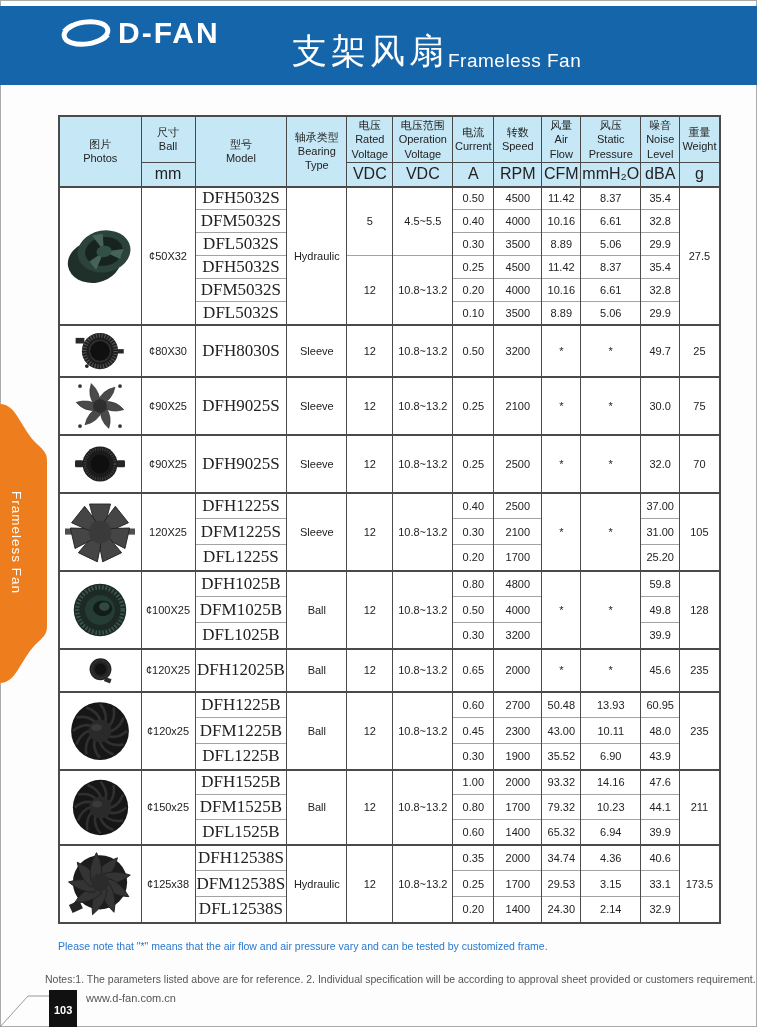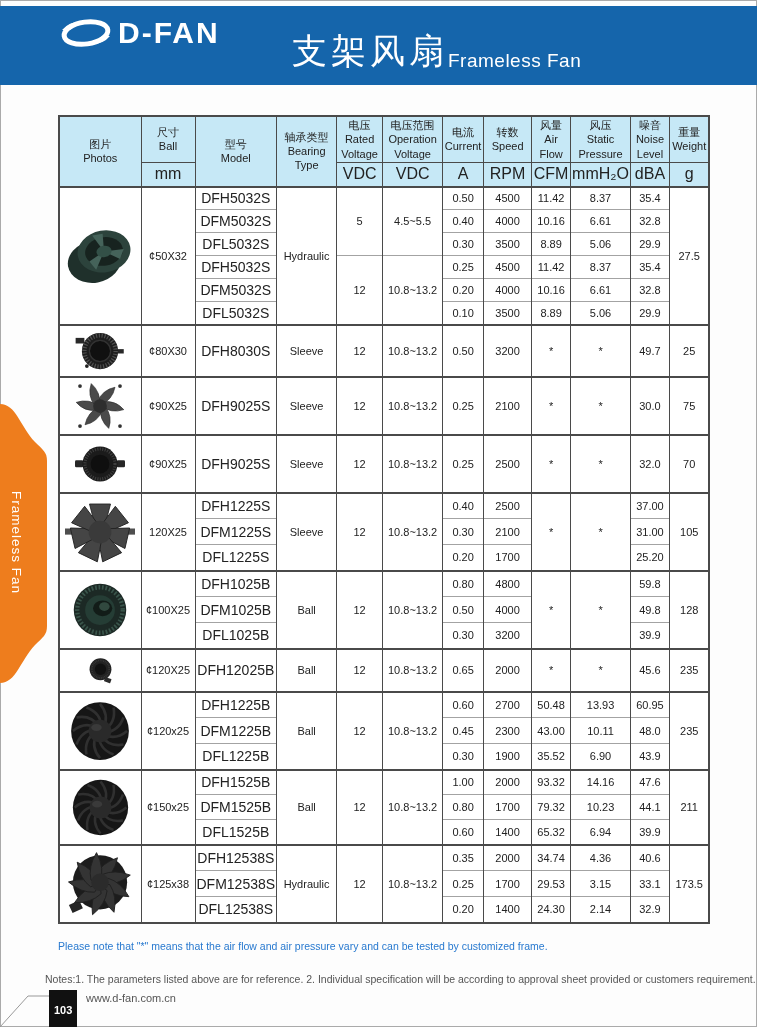--- a/index.html
+++ b/index.html
@@ -44,21 +44,21 @@
     line-height:1.3;padding:1px;
   }
   #spec-table th.unit{font-size:16px;}
   #spec-table td{
     border-left:1px solid var(--grid-dark);
     border-top:1px solid var(--grid-light);
     font-size:11px;text-align:center;vertical-align:middle;
     color:var(--text-dark);padding:0 1px;background:#fff;
   }
   #spec-table tr.block-first td{border-top:2px solid var(--grid-dark);}
-  #spec-table td.model{font-size:14px;}
+  #spec-table td.model{font-size:17px;font-family:Liberation Serif, serif;}
   .fanwrap{display:flex;align-items:center;justify-content:center;}
   
   .note-blue{position:absolute;left:58px;top:940px;font-size:10.5px;color:var(--note-blue);}
   .notes-gray{position:absolute;left:45px;top:973px;font-size:10.5px;color:var(--text-gray);}
   .corner-svg{position:absolute;left:0;top:988px;}
   .pagebox{
     position:absolute;left:49px;top:990px;background:#111;color:#fff;
     font-size:11px;font-weight:bold;padding:14px 5px;
   }
   .website{position:absolute;left:86px;top:992px;font-size:11px;color:var(--text-gray);}

